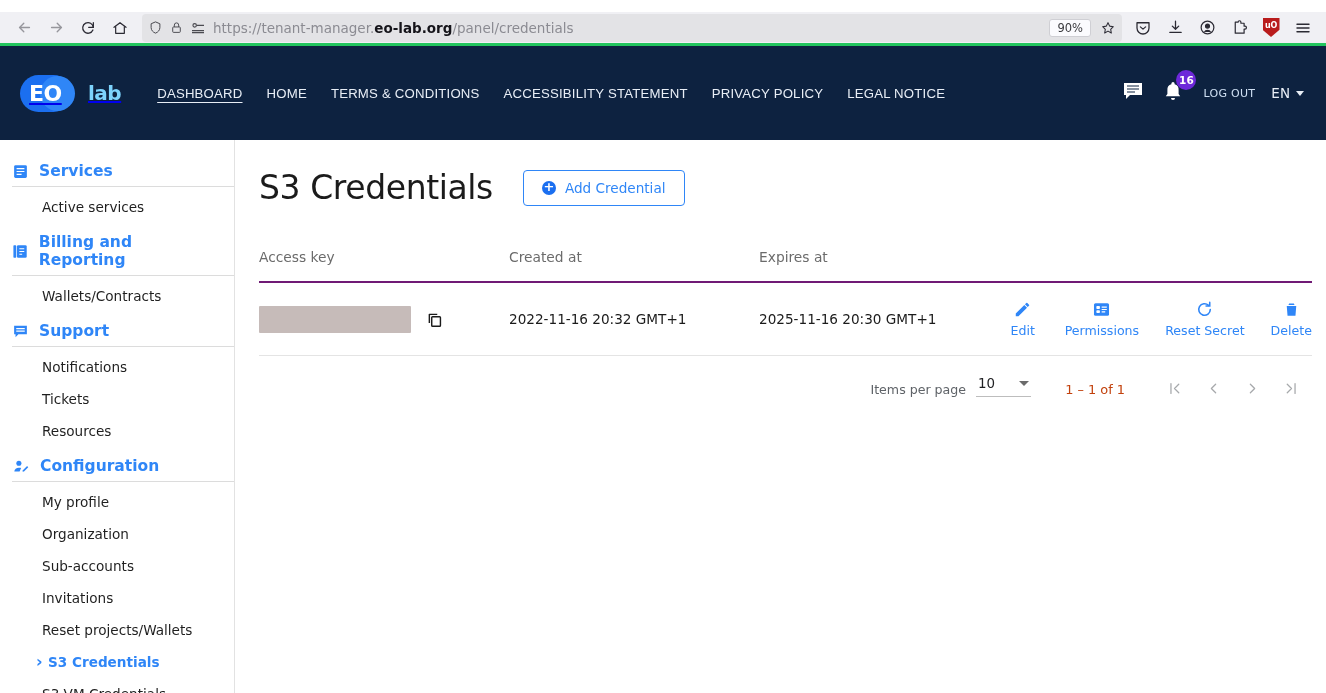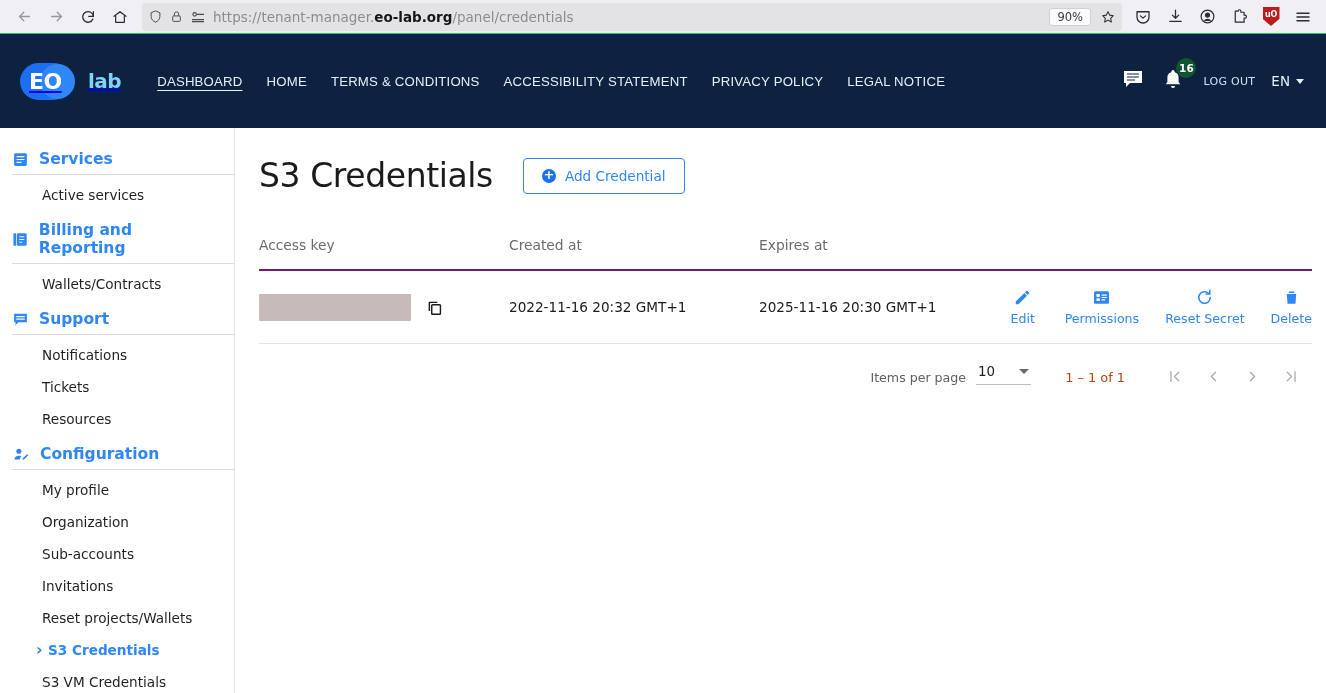--- a/index.html
+++ b/index.html
@@ -7,21 +7,21 @@
   html, body {
     width: 1326px; height: 693px;
     font-family: "DejaVu Sans", "Liberation Sans", sans-serif;
     background: #ffffff; overflow: hidden;
   }
 
   
   .browser-bar {
     height: 34px; background: #f0f0f4;
     display: flex; align-items: center; gap: 0px;
-    padding: 0 8px; border-bottom: 1px solid #22c55e;
+    padding: 0 8px; border-bottom: 3px solid #22c55e; margin-top: 12px;
   }
   .nav-btn {
     width: 32px; height: 28px; display: flex;
     align-items: center; justify-content: center;
     border-radius: 4px; flex: none;
   }
   .nav-btn svg { display: block; }
   .nav-btn.disabled svg { opacity: .45; }
 
   .urlbar {
@@ -84,21 +84,21 @@
   .nav-link {
     color: #e8eef6; font-size: 13.2px; letter-spacing: .2px;
     text-decoration: none; white-space: nowrap;
     font-family: "Liberation Sans", sans-serif;
   }
   .nav-link.active { text-decoration: underline; text-underline-offset: 4px; }
   .header-right { display: flex; align-items: center; gap: 16px; flex: none; }
   .bell-wrap { position: relative; width: 26px; height: 30px; }
   .bell-badge {
     position: absolute; top: -8px; right: -9px;
-    background: #14532d; color: #fff; font-size: 10.5px; font-weight: 700;
+    background: #6d28d9; color: #fff; font-size: 10.5px; font-weight: 700;
     border-radius: 50%; width: 20px; height: 20px;
     display: flex; align-items: center; justify-content: center;
   }
   .logout {
     color: #cfe0f3; font-size: 11px; letter-spacing: .3px;
     text-decoration: none; white-space: nowrap;
   }
   .lang {
     color: #e8eef6; font-size: 13.5px; display: flex;
     align-items: center; gap: 6px;

